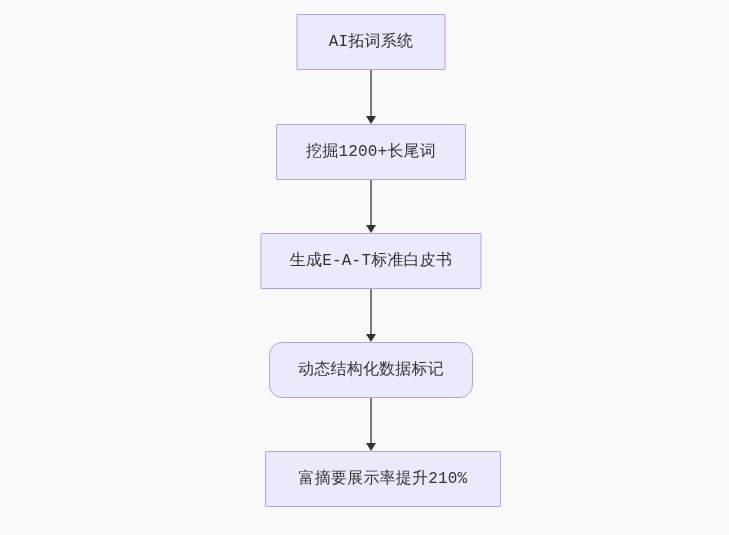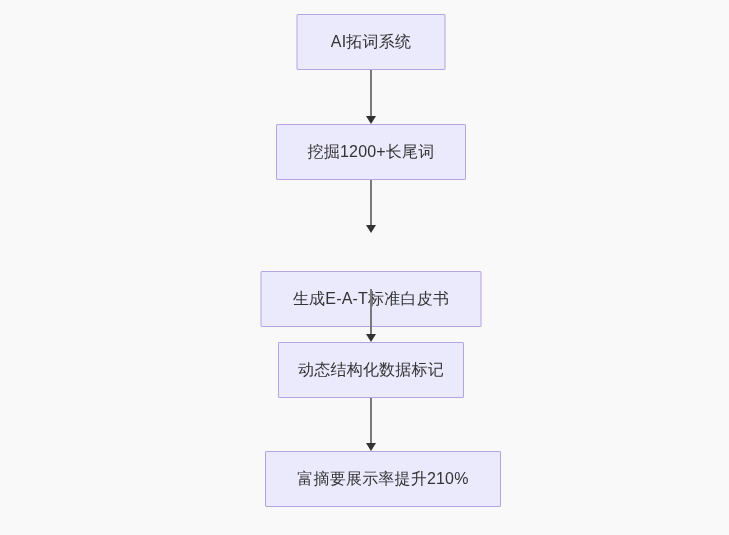--- a/index.html
+++ b/index.html
@@ -29,20 +29,21 @@
     align-items: center;
     justify-content: center;
     transform: translateX(-50%);
   }
   .node-label {
     font-size: 16px;
     line-height: 1;
     color: #333333;
     white-space: nowrap;
     letter-spacing: 0.2px;
+    font-family: Liberation Mono, monospace;
   }
   .edge {
     position: absolute;
     width: 2px;
     background: #7a7a7a;
     transform: translateX(-50%);
   }
   .arrowhead {
     position: absolute;
     width: 0;
@@ -65,28 +66,28 @@
   <div class="edge" style="left:371px; top:70px; height:46px;"></div>
   <div class="arrowhead" style="left:371px; top:116px;"></div>
 
   <div class="node" style="left:371px; top:124px; width:190px;justify-content:center;">
     <span class="node-label">挖掘1200+长尾词</span>
   </div>
 
   <div class="edge" style="left:371px; top:180px; height:45px;"></div>
   <div class="arrowhead" style="left:371px; top:225px;"></div>
 
-  <div class="node" style="left:371px; top:233px; width:221px;margin-top:38px;">
+  <div class="node" style="left:371px; top:233px; width:221px;">
     <span class="node-label">生成E-A-T标准白皮书</span>
   </div>
 
   <div class="edge" style="left:371px; top:289px; height:45px;"></div>
   <div class="arrowhead" style="left:371px; top:334px;"></div>
 
-  <div class="node" style="left:371px; top:342px; width:186px;">
+  <div class="node" style="left:371px; top:342px; width:204px;border-radius:13px;">
     <span class="node-label">动态结构化数据标记</span>
   </div>
 
   <div class="edge" style="left:371px; top:398px; height:45px;"></div>
   <div class="arrowhead" style="left:371px; top:443px;"></div>
 
   <div class="node" style="left:371px; top:451px; width:236px;margin-left:12px;">
     <span class="node-label">富摘要展示率提升210%</span>
   </div>
 

